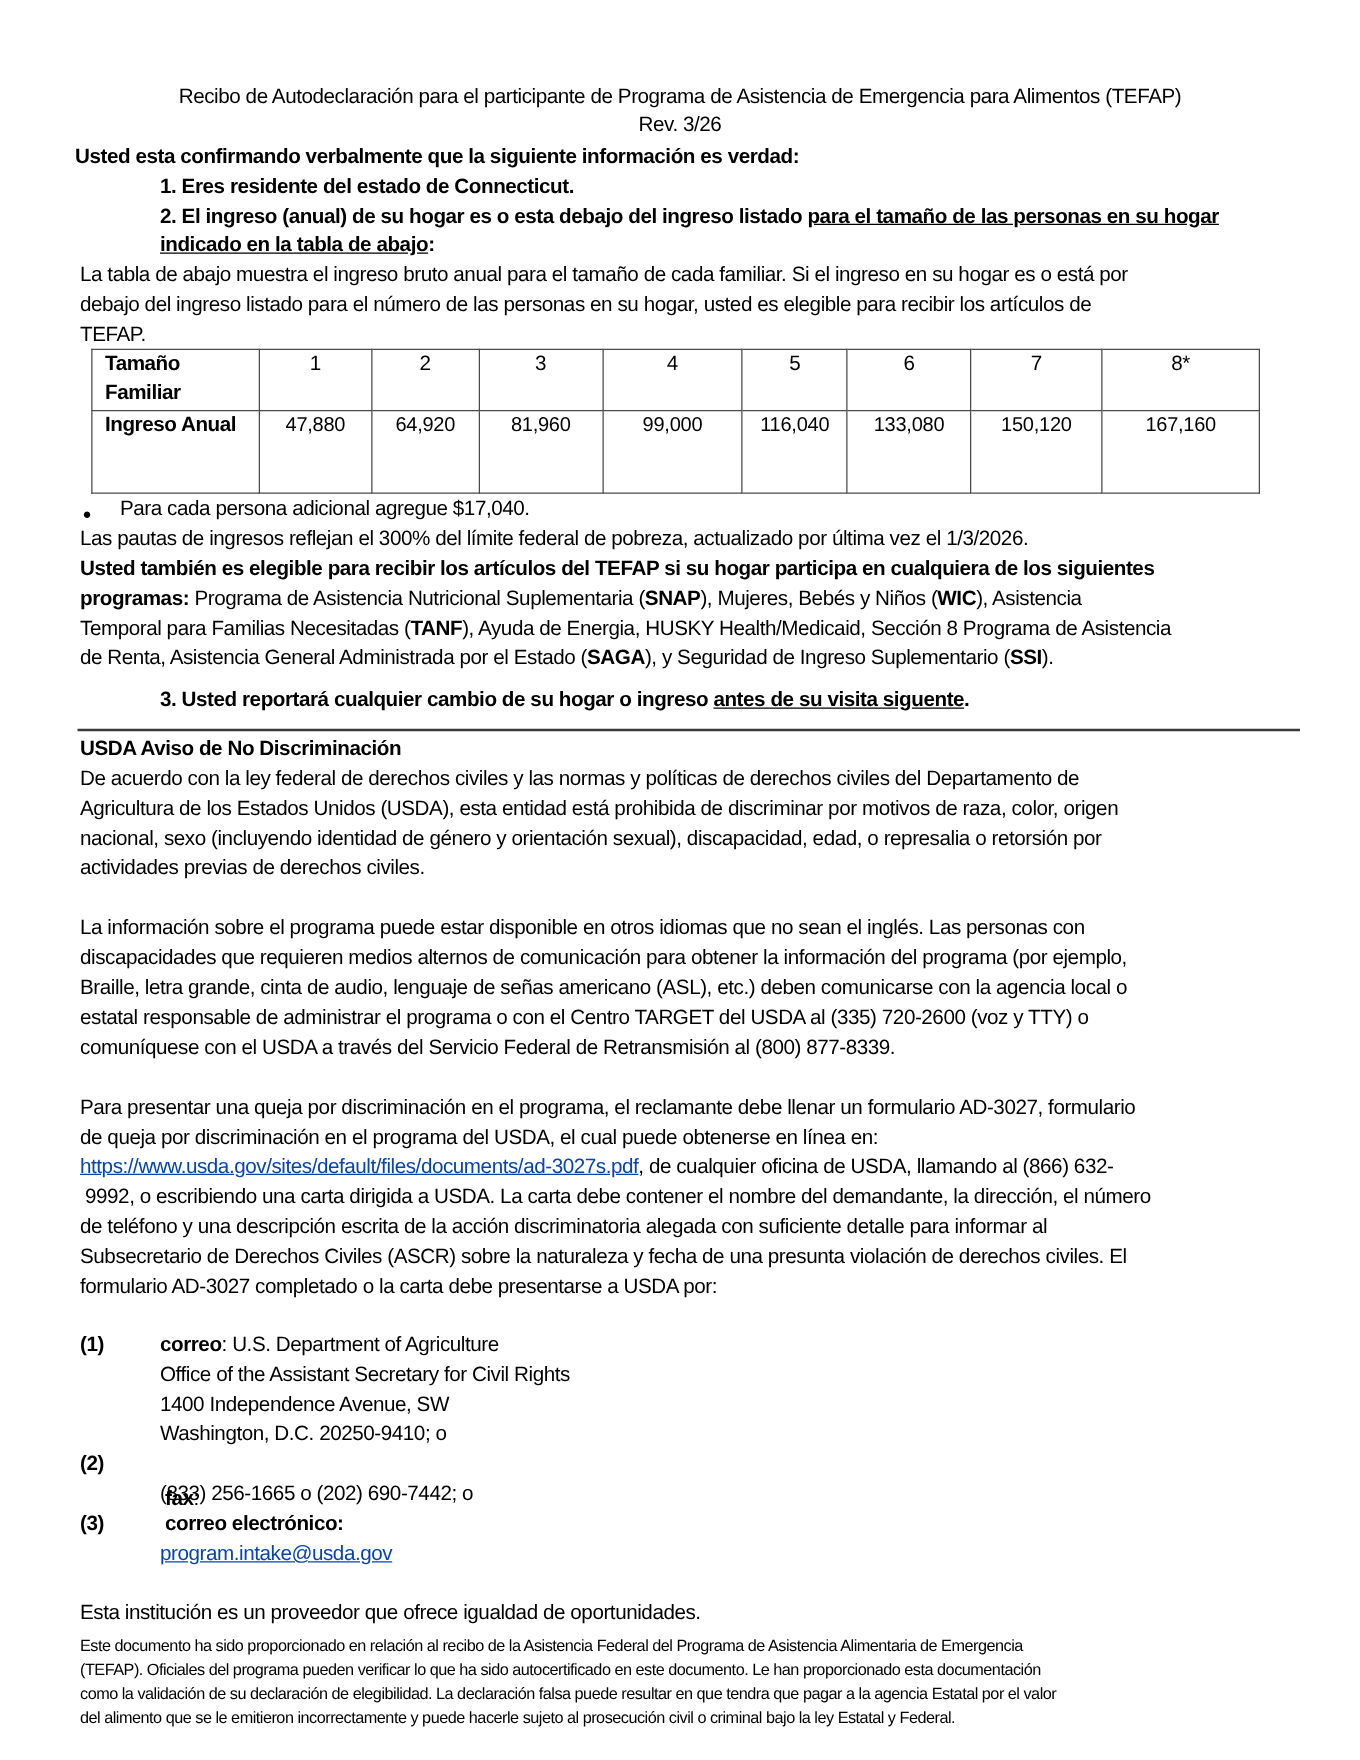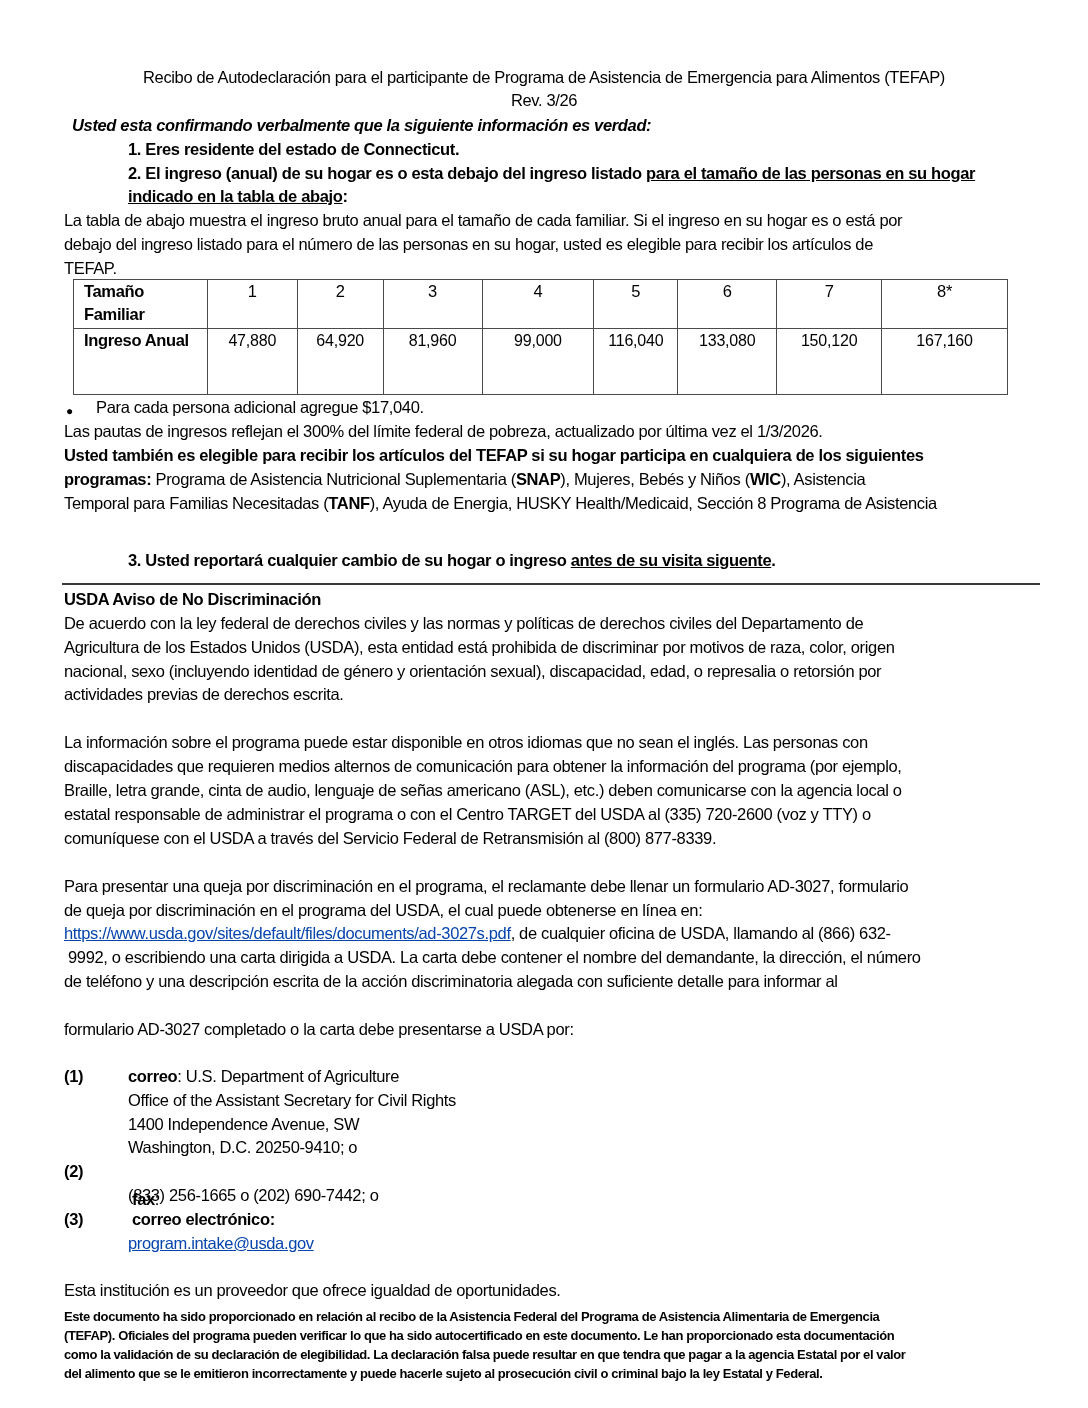--- a/index.html
+++ b/index.html
@@ -15,31 +15,31 @@
   table.income { position: absolute; left: 73px; top: 279px; border-collapse: collapse; width: 935px; }
   table.income td { border: 1.5px solid #4a4a4a; padding: 0; vertical-align: top; font-size: 16.5px; }
   table.income td.lbl { font-weight: bold; padding-left: 10px; letter-spacing: -0.35px; line-height: 23px; }
   table.income td.num { text-align: center; letter-spacing: -0.2px; }
   table.income tr.r1 td { height: 46px; }
   table.income tr.r2 td { height: 62px; }
   table.income tr.r1 td.num { padding-top: 2px; }
   table.income tr.r2 td.num { padding-top: 3px; font-family: "Liberation Sans", sans-serif; font-size: 16px; }
   .divider { position: absolute; left: 62px; top: 583px; width: 978px; height: 2px; background: #3a3a3a; }
   .bullet { position: absolute; left: 66px; top: 404px; font-size: 12px; }
-  .small { position: absolute; font-size: 13px; line-height: 19px; font-weight: bold; white-space: nowrap; letter-spacing: -0.4px; }
+  .small { position: absolute; font-size: 13px; line-height: 19px; font-weight: normal; white-space: nowrap; letter-spacing: -0.4px; }
 </style>
 </head>
 <body>
 
 <div class="page">
 
   <div class="title" style="top:66px;">Recibo de Autodeclaración para el participante de Programa de Asistencia de Emergencia para Alimentos (TEFAP)</div>
   <div class="title" style="top:89px;">Rev. 3/26</div>
 
-  <div class="line b" style="left:72px; top:114px;font-style:italic;">Usted esta confirmando verbalmente que la siguiente información es verdad:</div>
+  <div class="line b" style="left:60px; top:114px;">Usted esta confirmando verbalmente que la siguiente información es verdad:</div>
   <div class="line b" style="left:128px; top:138px;">1. Eres residente del estado de Connecticut.</div>
   <div class="line b" style="left:128px; top:162px;">
     <span>2. El ingreso (anual) de su hogar es o esta debajo del ingreso listado </span><span class="u">para el tamaño de las personas en su hogar</span>
   </div>
   <div class="line b" style="left:128px; top:185px;">
     <span class="u">indicado en la tabla de abajo</span><span>:</span>
   </div>
   <div class="line" style="left:64px; top:209px;">La tabla de abajo muestra el ingreso bruto anual para el tamaño de cada familiar. Si el ingreso en su hogar es o está por</div>
   <div class="line" style="left:64px; top:233px;">debajo del ingreso listado para el número de las personas en su hogar, usted es elegible para recibir los artículos de</div>
   <div class="line" style="left:64px; top:257px;">TEFAP.</div>
@@ -85,45 +85,49 @@
   <div class="bullet">●</div>
   <div class="line" style="left:96px; top:396px;">Para cada persona adicional agregue $17,040.</div>
   <div class="line" style="left:64px; top:420px;">Las pautas de ingresos reflejan el 300% del límite federal de pobreza, actualizado por última vez el 1/3/2026.</div>
   <div class="line b" style="left:64px; top:444px;">Usted también es elegible para recibir los artículos del TEFAP si su hogar participa en cualquiera de los siguientes</div>
   <div class="line" style="left:64px; top:468px;">
     <span class="b">programas:</span><span>  Programa de Asistencia Nutricional Suplementaria (</span><b>SNAP</b><span>), Mujeres, Bebés y Niños (</span><b>WIC</b><span>), Asistencia</span>
   </div>
   <div class="line" style="left:64px; top:492px;">
     <span>Temporal para Familias Necesitadas (</span><b>TANF</b><span>), Ayuda de Energia, HUSKY Health/Medicaid, Sección 8 Programa de Asistencia</span>
   </div>
+  <div class="line" style="left:64px; top:515px;">
+    <span>de Renta, Asistencia General Administrada por el Estado (</span><b>SAGA</b><span>), y Seguridad de Ingreso Suplementario (</span><b>SSI</b><span>).</span>
+  </div>
   <div class="line b" style="left:128px; top:549px;">
     <span>3.  Usted reportará cualquier cambio de su hogar o ingreso </span><span class="u">antes de su visita siguente</span><span>.</span>
   </div>
 
   <div class="divider"></div>
 
   <div class="line b" style="left:64px; top:588px;">USDA Aviso de No Discriminación</div>
   <div class="line" style="left:64px; top:612px;">De acuerdo con la ley federal de derechos civiles y las normas y políticas de derechos civiles del Departamento de</div>
   <div class="line" style="left:64px; top:636px;">Agricultura de los Estados Unidos (USDA), esta entidad está prohibida de discriminar por motivos de raza, color, origen</div>
   <div class="line" style="left:64px; top:660px;">nacional, sexo (incluyendo identidad de género y orientación sexual), discapacidad, edad, o represalia o retorsión por</div>
-  <div class="line" style="left:64px; top:683px;">actividades previas de derechos escrita.</div>
+  <div class="line" style="left:64px; top:683px;">actividades previas de derechos civiles.</div>
 
   <div class="line" style="left:64px; top:731px;">La información sobre el programa puede estar disponible en otros idiomas que no sean el inglés. Las personas con</div>
   <div class="line" style="left:64px; top:755px;">discapacidades que requieren medios alternos de comunicación para obtener la información del programa (por ejemplo,</div>
   <div class="line" style="left:64px; top:779px;">Braille, letra grande, cinta de audio, lenguaje de señas americano (ASL), etc.) deben comunicarse con la agencia local o</div>
   <div class="line" style="left:64px; top:803px;">estatal responsable de administrar el programa o con el Centro TARGET del USDA al (335) 720-2600 (voz y TTY) o</div>
   <div class="line" style="left:64px; top:827px;">comuníquese con el USDA a través del Servicio Federal de Retransmisión al (800) 877-8339.</div>
 
   <div class="line" style="left:64px; top:875px;">Para presentar una queja por discriminación en el programa, el reclamante debe llenar un formulario AD-3027, formulario</div>
   <div class="line" style="left:64px; top:899px;">de queja por discriminación en el programa del USDA, el cual puede obtenerse en línea en:</div>
   <div class="line" style="left:64px; top:922px;">
     <a class="link">https://www.usda.gov/sites/default/files/documents/ad-3027s.pdf</a><span>, de cualquier oficina de USDA, llamando al (866) 632-</span>
   </div>
   <div class="line" style="left:68px; top:946px;">9992, o escribiendo una carta dirigida a USDA. La carta debe contener el nombre del demandante, la dirección, el número</div>
   <div class="line" style="left:64px; top:970px;">de teléfono y una descripción escrita de la acción discriminatoria alegada con suficiente detalle para informar al</div>
+  <div class="line" style="left:64px; top:994px;">Subsecretario de Derechos Civiles (ASCR) sobre la naturaleza y fecha de una presunta violación de derechos civiles. El</div>
   <div class="line" style="left:64px; top:1018px;">formulario AD-3027 completado o la carta debe presentarse a USDA por:</div>
 
   <div class="line b" style="left:64px; top:1065px;">(1)</div>
   <div class="line" style="left:128px; top:1065px;">
     <b>correo</b><span>: U.S. Department of Agriculture</span>
   </div>
   <div class="line" style="left:128px; top:1089px;">Office of the Assistant Secretary for Civil Rights</div>
   <div class="line" style="left:128px; top:1113px;">1400 Independence Avenue, SW</div>
   <div class="line" style="left:128px; top:1136px;">Washington, D.C. 20250-9410; o</div>
 

